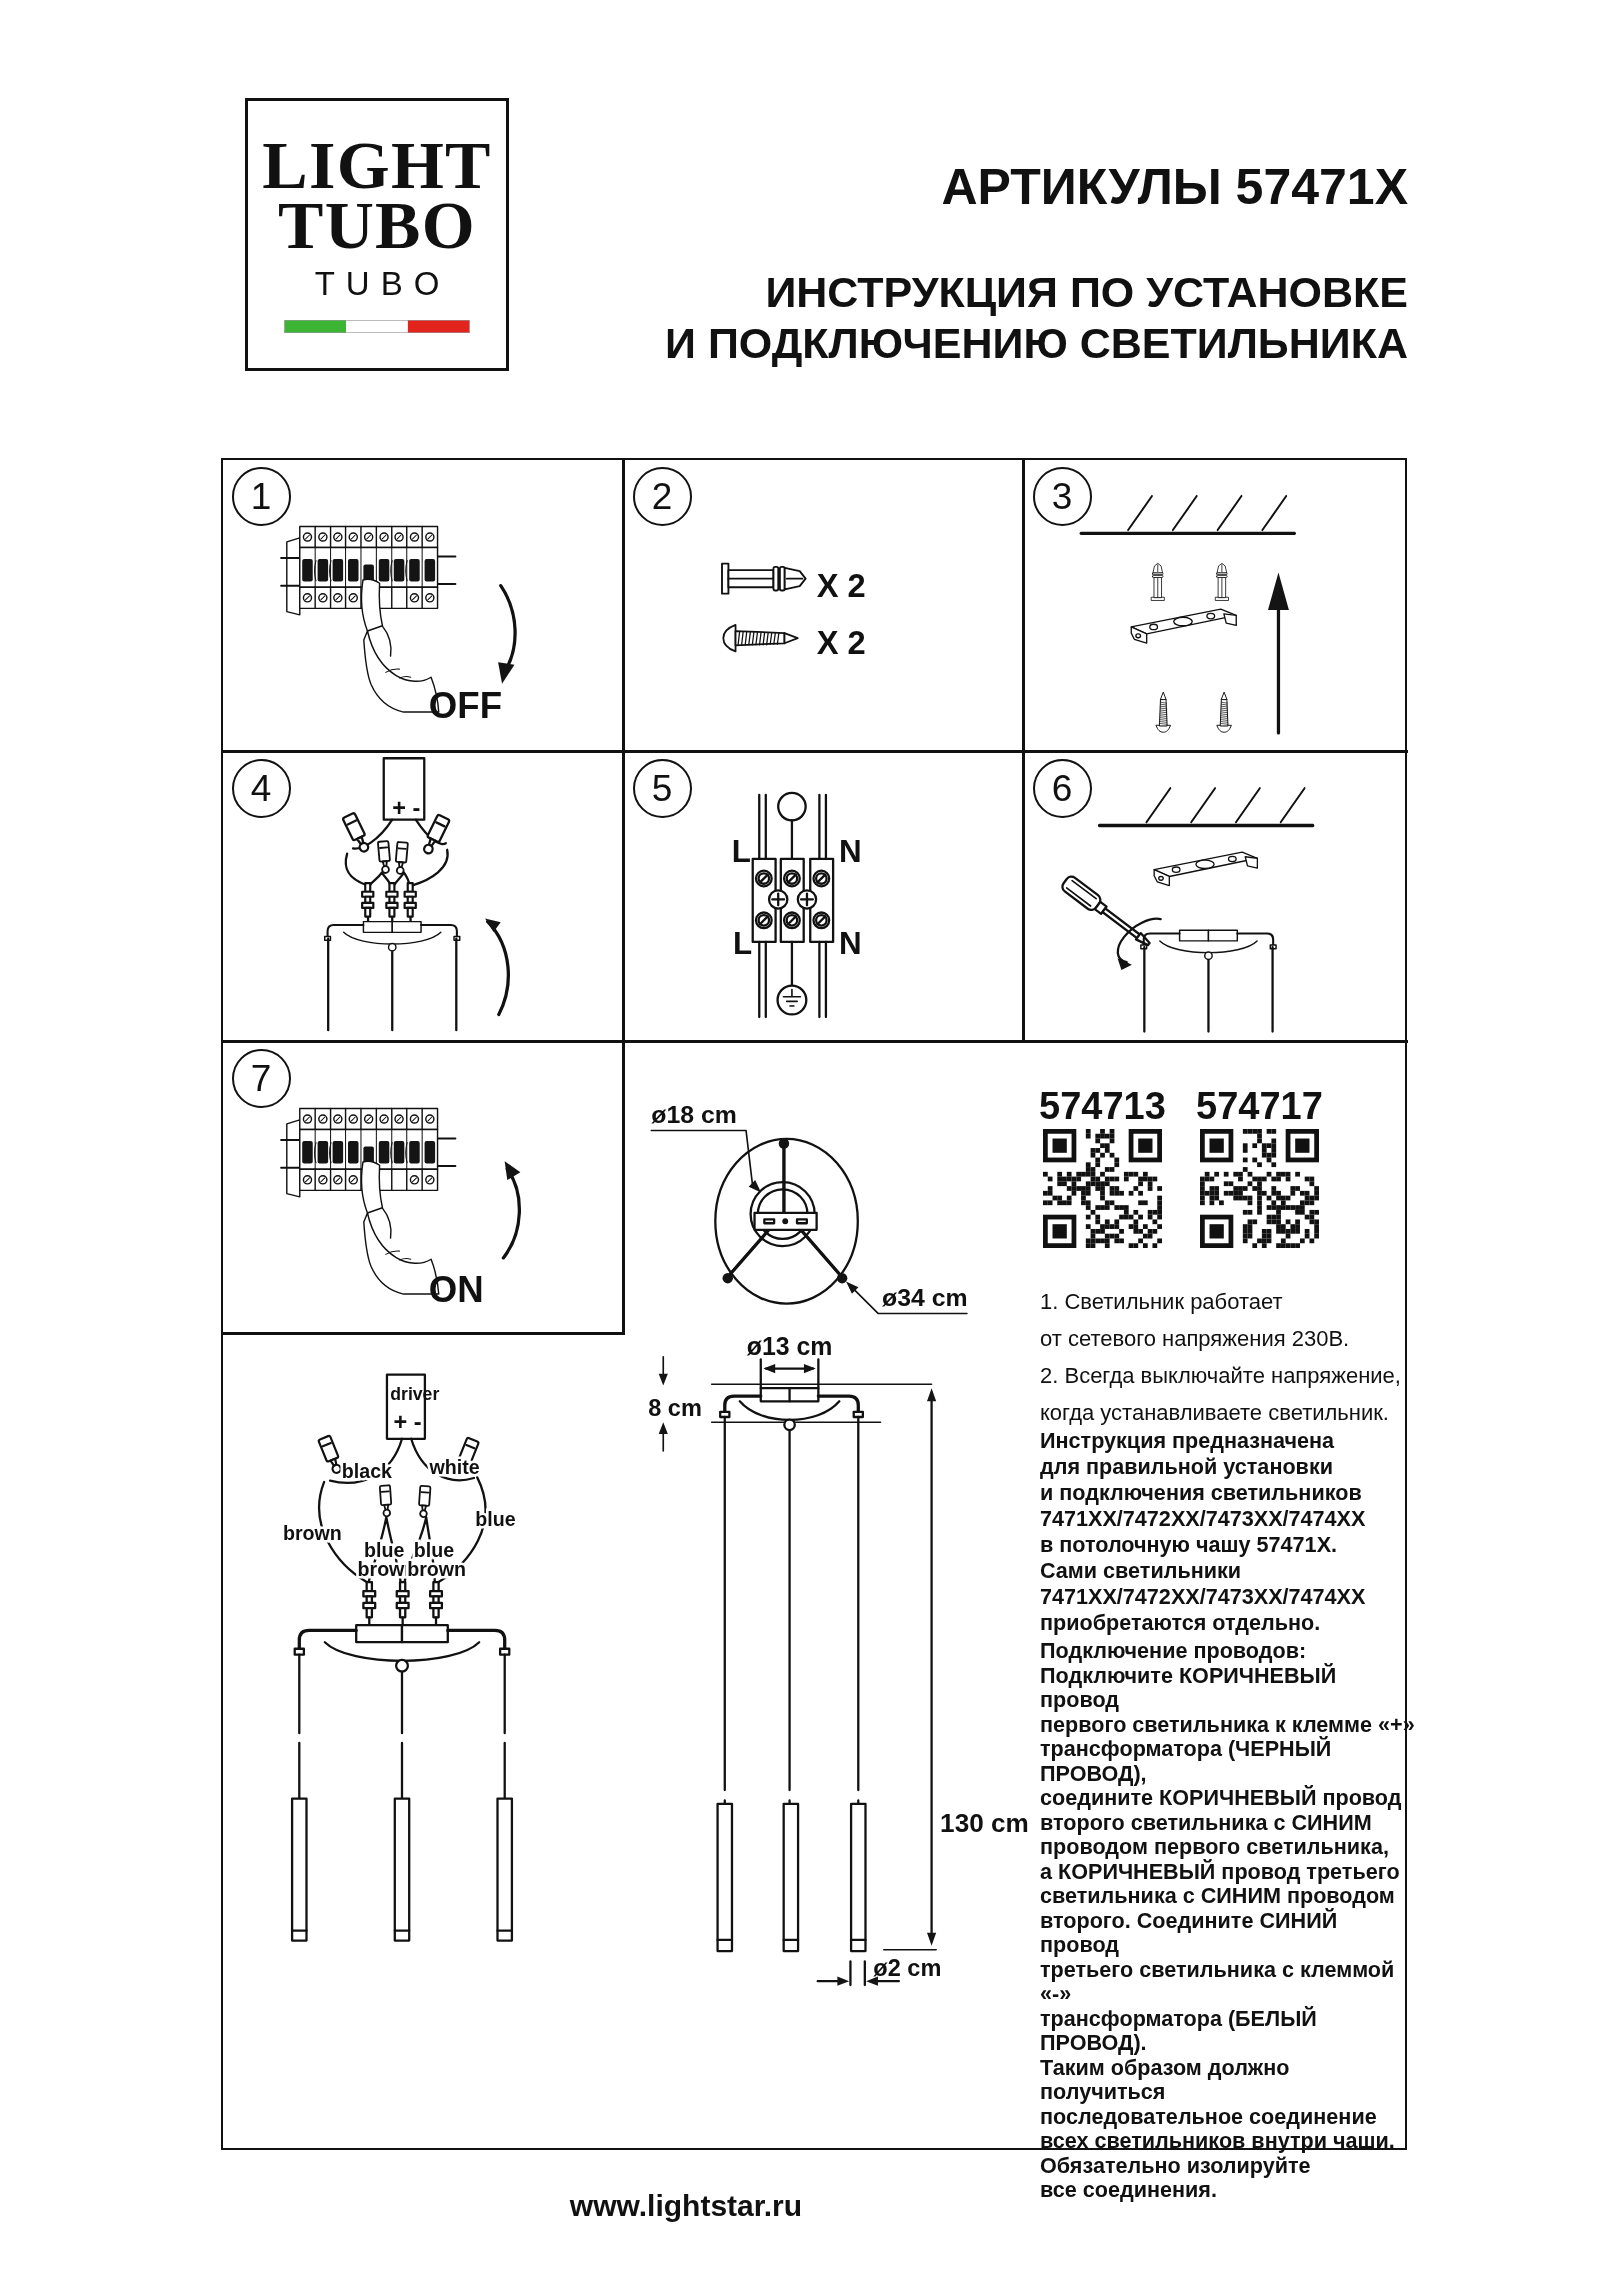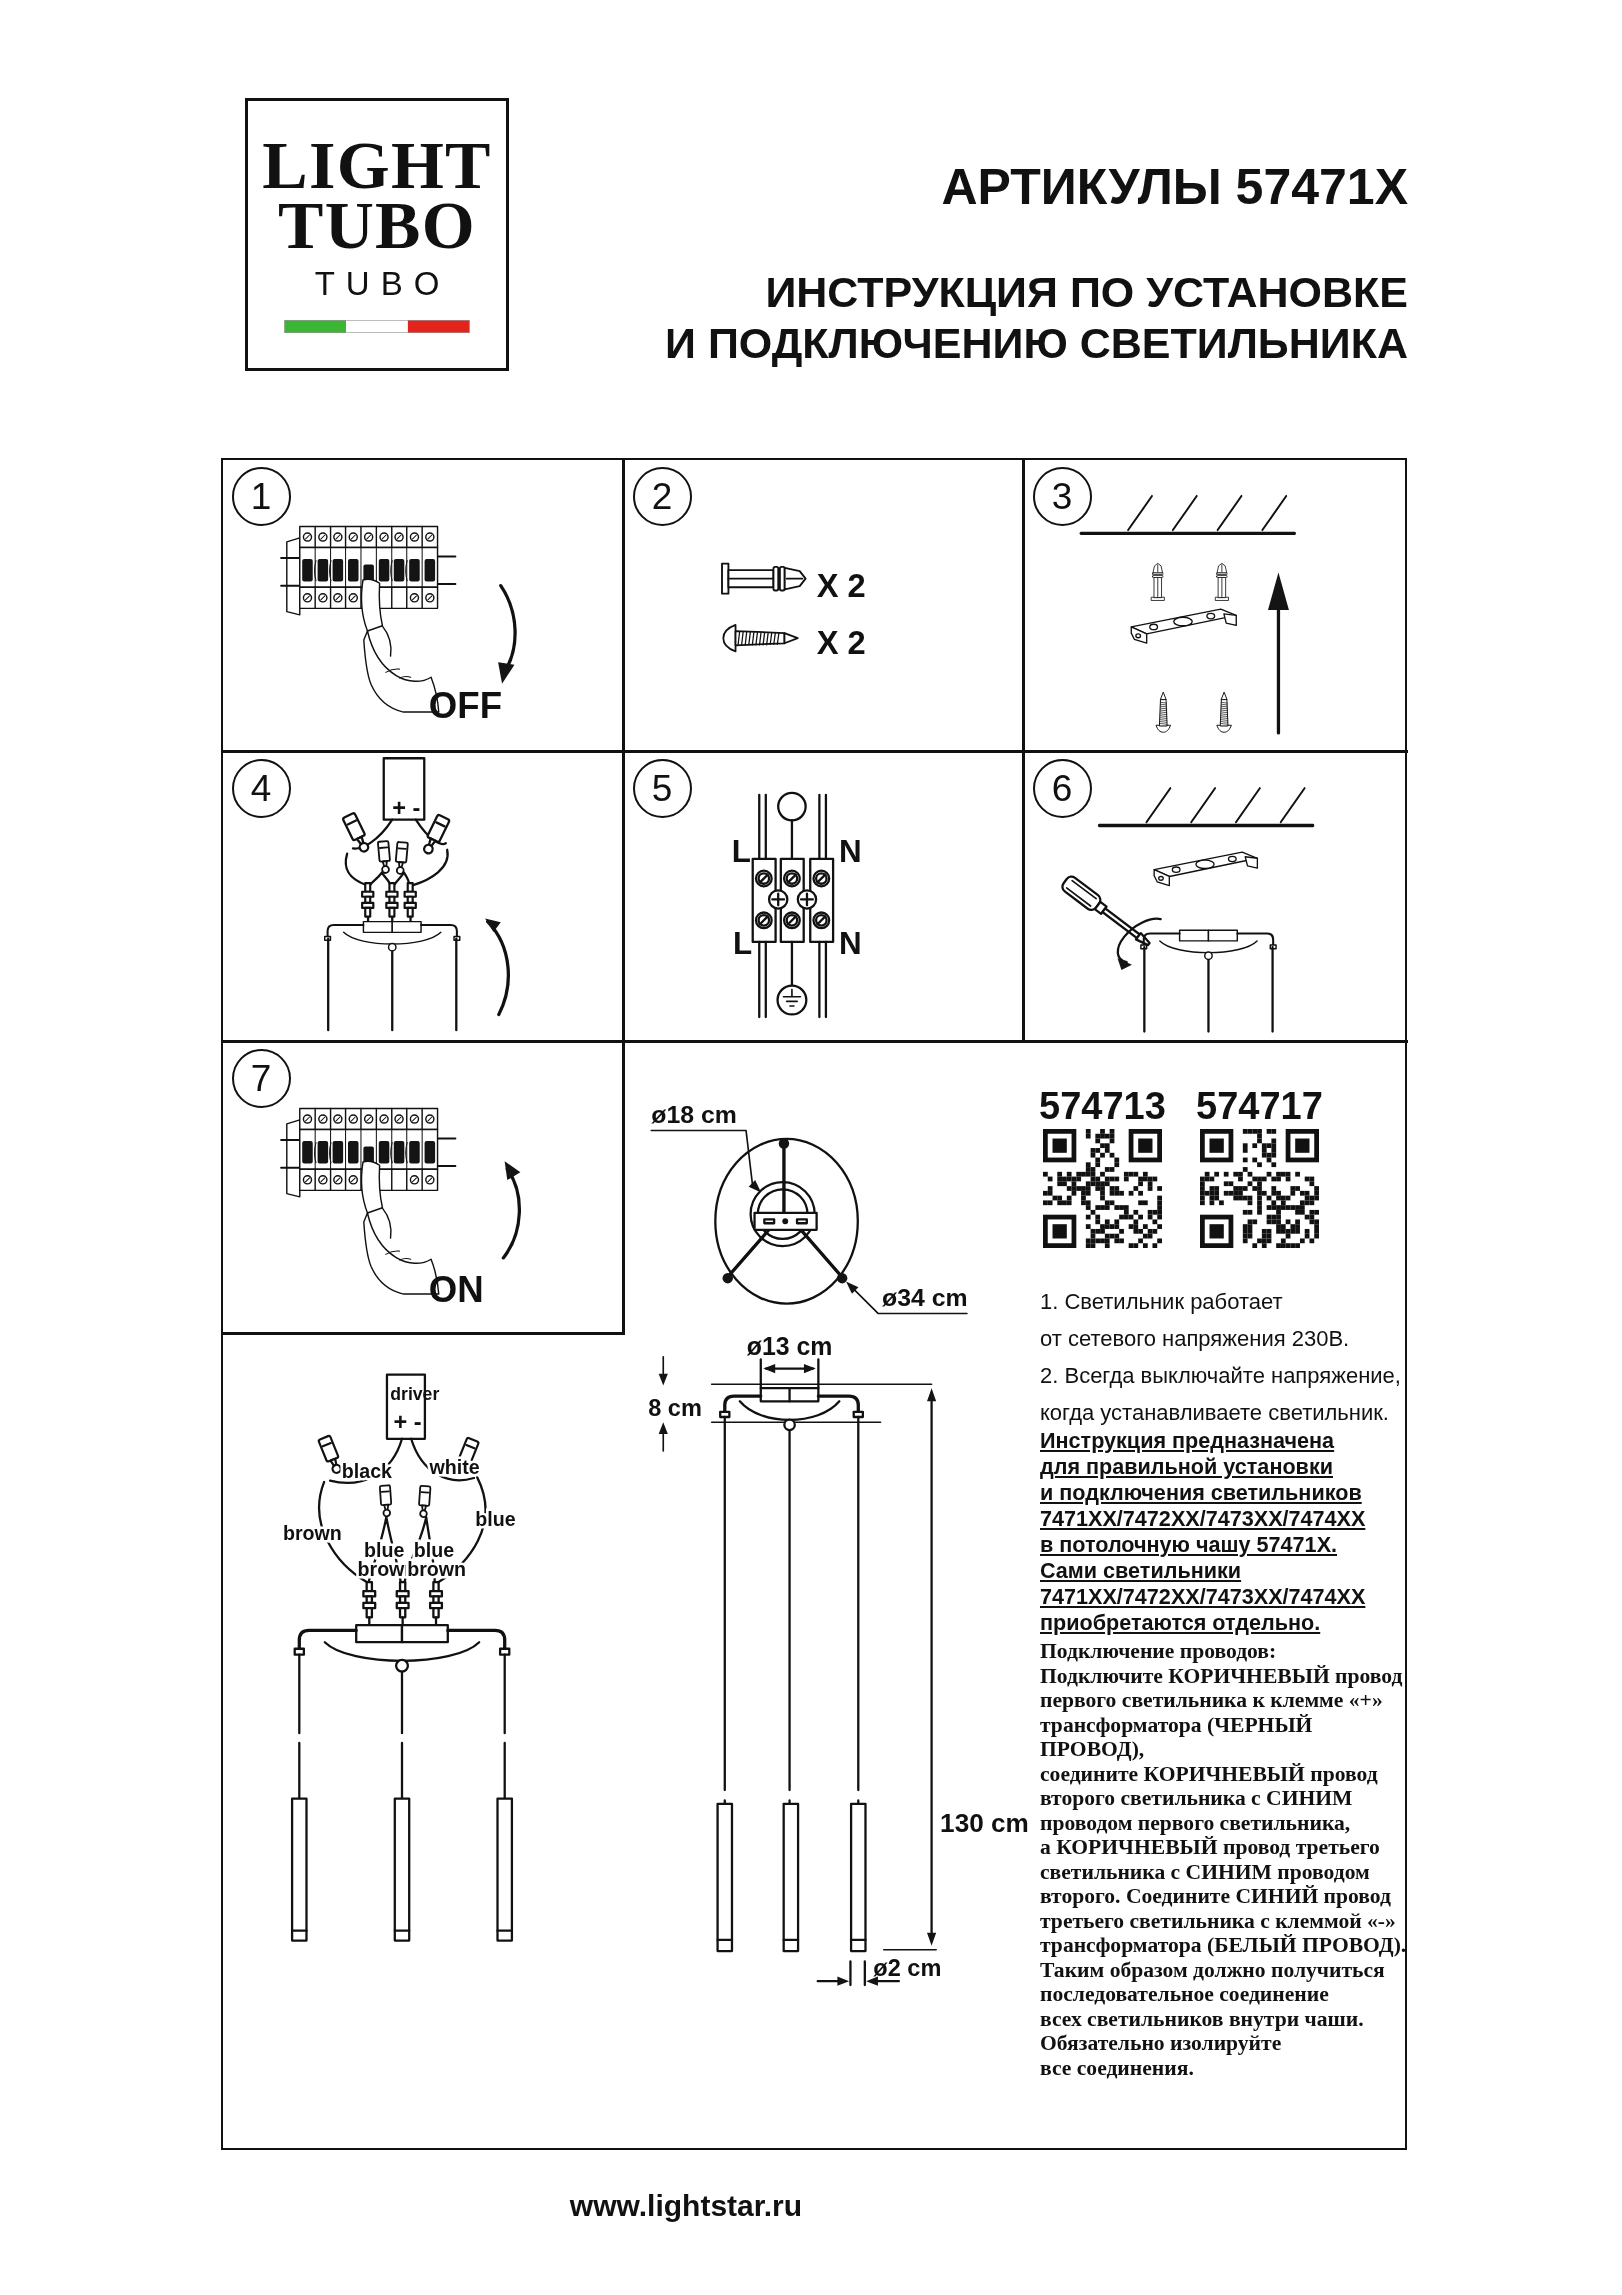--- a/index.html
+++ b/index.html
@@ -25,22 +25,22 @@
   svg{display:block;overflow:visible;}
   svg.d path, svg.d rect, svg.d circle, svg.d ellipse, svg.d polygon, svg.d line, svg.d polyline
     {stroke:#111;stroke-width:3.5;fill:none;stroke-linecap:round;stroke-linejoin:round;}
   svg.d .k{fill:#141414;stroke:none;}
   svg.d .w{fill:#fff;}
   svg.d .th{stroke-width:5;}
   svg.d .thin{stroke-width:2.5;}
   svg.d text{stroke:none;fill:#111;font-family:"Liberation Sans",sans-serif;font-weight:bold;}
   svg.d text.halo{paint-order:stroke;stroke:#fff;stroke-width:8;}
   .qrbox{width:119px;height:119px;}
-  .body-txt{font-size:21.6px;line-height:26px;font-weight:bold;text-decoration:underline;}
-  .body-txt2{font-size:21.6px;line-height:24.5px;font-weight:bold;font-family:Liberation Serif, serif;}
+  .body-txt{font-size:21.6px;line-height:26px;font-weight:bold;}
+  .body-txt2{font-size:21.6px;line-height:24.5px;font-weight:bold;}
   .notes-txt{font-size:22px;line-height:37px;}
   .qrnum{font-size:38px;font-weight:bold;text-align:center;}
   .footer{font-size:30px;font-weight:bold;text-align:center;}
 </style>
 </head>
 <body>
 
 <div class="page">
 
   <svg width="0" height="0" class="d" style="position:absolute">

